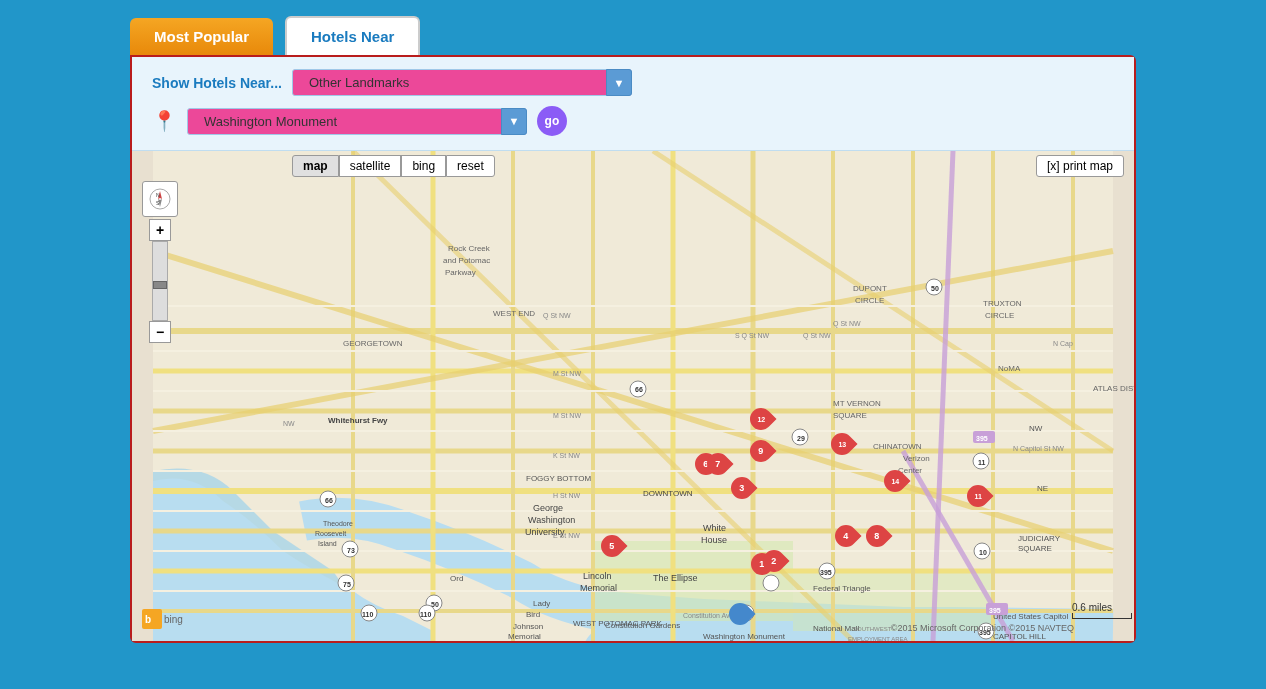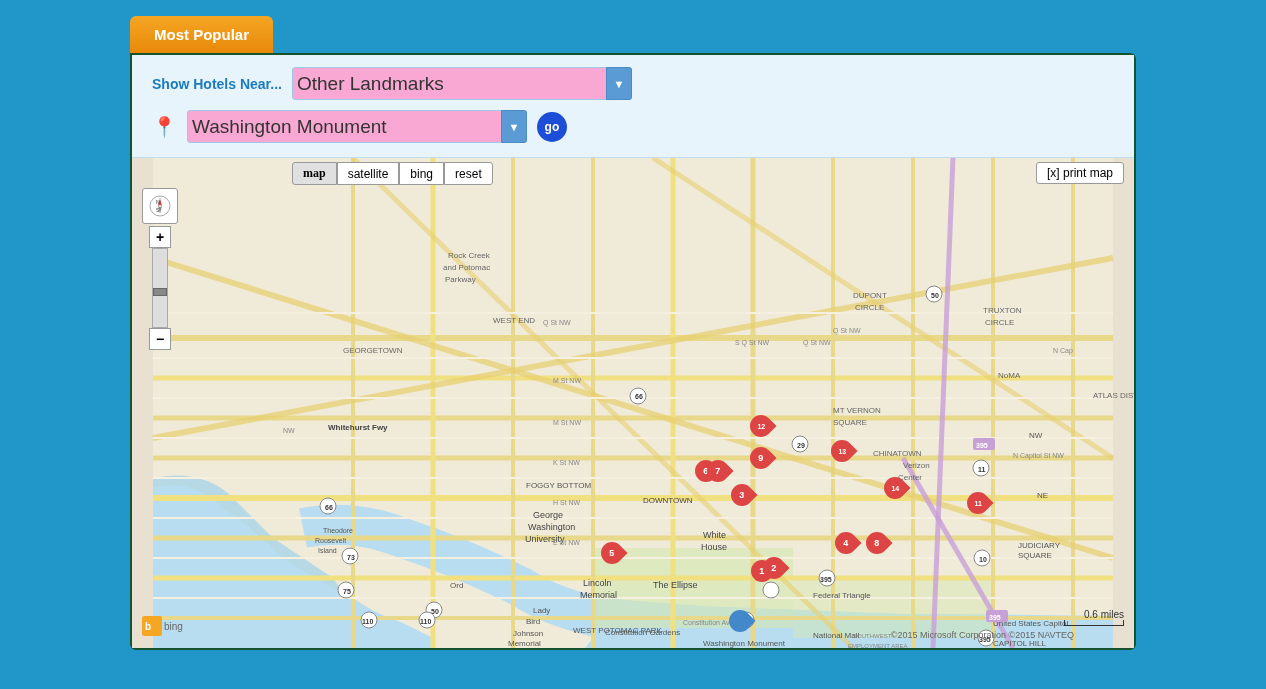--- a/index.html
+++ b/index.html
@@ -34,21 +34,21 @@
       margin-right: 12px;
     }
     .tab-btn-white {
       background: white;
       color: #1a7bbf;
       border: 2px solid #ccc;
       border-bottom: none;
     }
     .main-panel {
       background: white;
-      border: 2px solid #14532d;
+      border: 2px solid #b91c1c;
       border-radius: 0 6px 6px 6px;
       padding: 0;
       width: 100%;
     }
     .controls-area {
       background: #e8f4fc;
       padding: 12px 20px 14px;
       border-bottom: 1px solid #c0ddf0;
     }
     .show-hotels-row {
@@ -64,25 +64,25 @@
       white-space: nowrap;
     }
     .dropdown-wrapper {
       position: relative;
       display: inline-flex;
       align-items: center;
     }
     .dropdown-select {
       appearance: none;
       -webkit-appearance: none;
-      padding: 5px 30px 5px 4px;
+      padding: 5px 30px 5px 16px;
       border: 1px solid #a0c8e8;
       border-radius: 3px;
-      font-size: 19px;
-      background: #f9a8d4;
+      font-size: 13px;
+      background: #ec4899;
       color: #333;
       cursor: pointer;
       min-width: 340px;
     }
     .dropdown-arrow-btn {
       position: absolute;
       right: 0;
       top: 0;
       bottom: 0;
       width: 26px;
@@ -99,21 +99,21 @@
     .landmark-row {
       display: flex;
       align-items: center;
       gap: 10px;
     }
     .landmark-icon {
       color: #5b9bd5;
       font-size: 20px;
     }
     .go-btn {
-      background: #1d4ed8;
+      background: #8b5cf6;
       color: white;
       border: none;
       border-radius: 50%;
       width: 30px;
       height: 30px;
       font-size: 12px;
       font-weight: bold;
       cursor: pointer;
       display: flex;
       align-items: center;
@@ -134,21 +134,21 @@
       gap: 0;
       z-index: 10;
     }
     .map-toolbar-btn {
       padding: 3px 10px;
       font-size: 12px;
       border: 1px solid #999;
       background: white;
       cursor: pointer;
     }
-    .map-toolbar-btn:first-child { border-radius: 3px 0 0 3px; font-family: Liberation Serif, serif; }
+    .map-toolbar-btn:first-child { border-radius: 3px 0 0 3px; }
     .map-toolbar-btn:last-child { border-radius: 0 3px 3px 0; }
     .map-toolbar-btn.active { background: #e0e0e0; font-weight: bold; }
     .hide-map-btn {
       position: absolute;
       top: 4px;
       right: 10px;
       padding: 3px 10px;
       font-size: 12px;
       border: 1px solid #999;
       background: white;
@@ -256,40 +256,40 @@
       position: absolute;
       bottom: 8px;
       right: 60px;
       font-size: 9px;
       color: #666;
       z-index: 10;
     }
     .scale-bar {
       position: absolute;
       bottom: 22px;
-      right: 10px;
+      right: 2px;
       font-size: 10px;
       color: #333;
       z-index: 10;
-      text-align: right;
     }
     .scale-line {
       height: 6px;
       border: 1px solid #333;
       border-top: none;
       width: 60px;
       margin-left: auto;
     }
   </style>
 </head>
 <body>
 
 <div class="outer-wrapper">
   <div class="tabs-row">
     <button class="tab-btn tab-btn-orange">Most Popular</button>
+    <button class="tab-btn tab-btn-white">Hotels Near</button>
   </div>
   <div class="main-panel">
     <div class="controls-area">
       <div class="show-hotels-row">
         <span class="show-hotels-label">Show Hotels Near...</span>
         <div class="dropdown-wrapper">
           <select class="dropdown-select">
             <option>Other Landmarks</option>
             <option>Airports</option>
             <option>Convention Centers</option>

